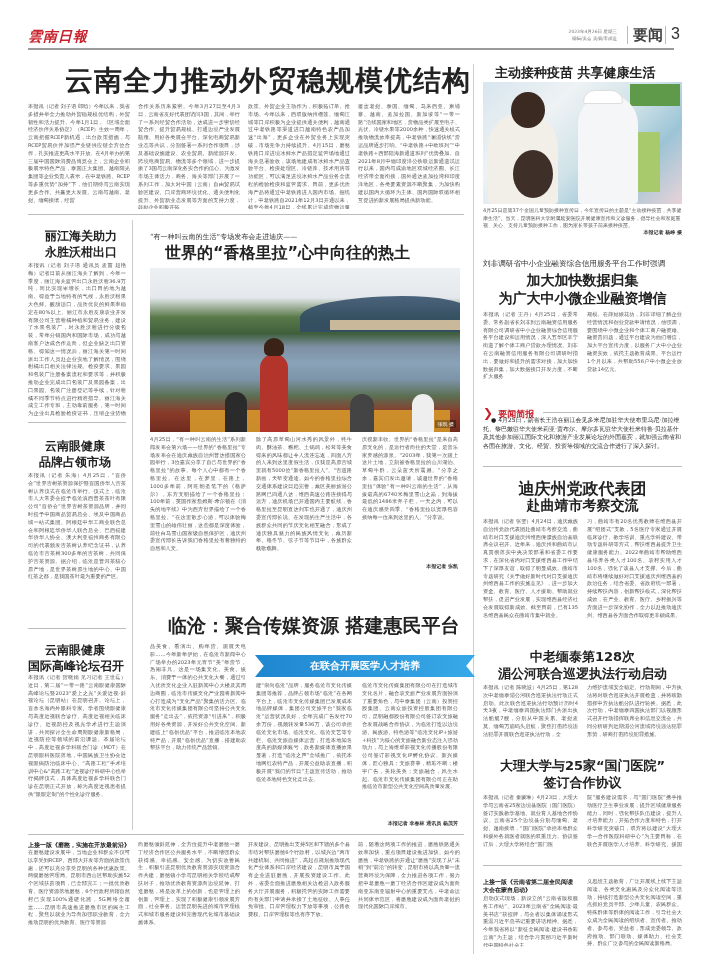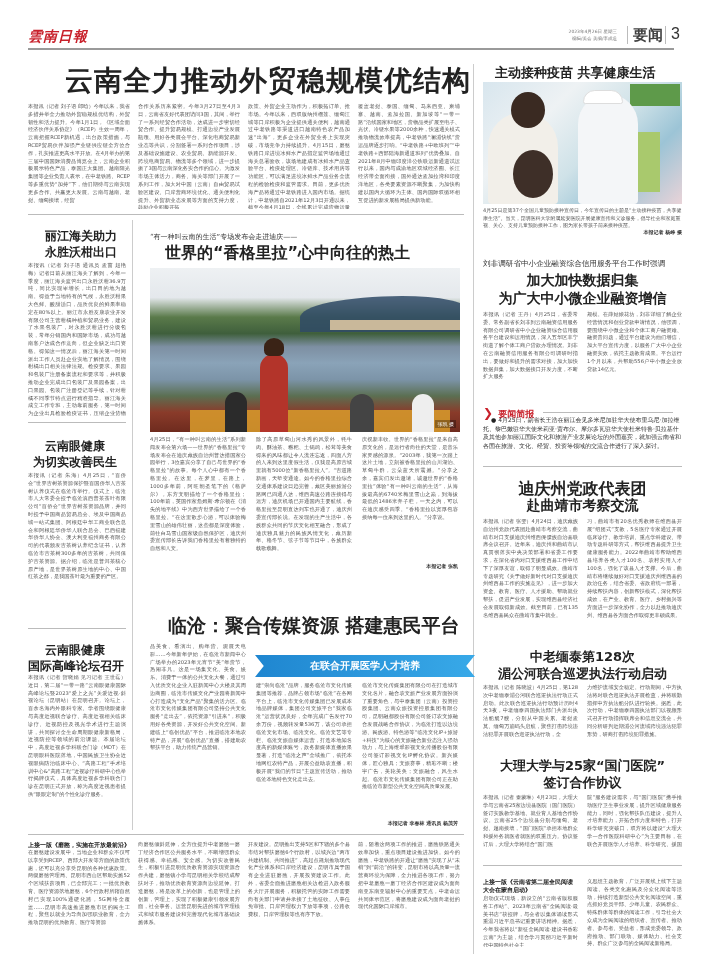--- a/index.html
+++ b/index.html
@@ -69,21 +69,21 @@
 <div class="abs body-text" style="left:248px; top:103px; width:102px; height:106px;">政策、外贸企业主动作为，积极拓订单、抢市场。今年以来，西双版纳州榴莲、缅甸江城等口岸积极为企业提供通关便利，越南通过中老铁路等渠道进口越南特色农产品加速“出海”，更多企业在外贸业务上实现突破，市场竞争力持续提升。4月15日，磨憨铁路口岸进境冰鲜水产品指定监管场地通过海关总署验收，该场地建成有冰鲜水产品查验平台、检疫处理区、冷链库、技术用房等功能区，可以满足进境冰鲜水产品业务全流程的检验检疫和监管需求。目前，更多优质海产品将通过中老铁路进入国内市场。据统计，中老铁路自2021年12月3日开通以来，截至今年4月18日，全线累计完成货物运量1884万吨，货物运输已</div>
 <div class="abs body-text" style="left:358px; top:103px; width:102px; height:106px;">覆盖老挝、泰国、缅甸、马来西亚、柬埔寨、越南、孟加拉国、新加坡等“一带一路”沿线国家和地区，货物品类扩展至电子、光伏、冷链水果等2000余种，快速通关模式推动物流效率提高，中老铁路“澜湄快线”货运品牌逐步打响。“中老铁路+中欧班列”“中老铁路+西部陆海新通道班列”优势叠加。自2021年8月中缅印度洋公铁联运新通道试运行以来，国内与成渝地区双城经济圈、长江经济带全面衔接，国外通达孟加拉湾和印度洋地区，各类要素资源不断聚集，为加快构建以国内大循环为主体、国内国际双循环相互促进的新发展格局提供新动能。</div>
 <div class="abs hrule" style="left:28px; top:214px; width:436px;"></div>
 
 <div class="abs headline" style="left:45px; top:228px; font-size:12px; text-align:center; width:60px;">丽江海关助力</div>
 <div class="abs headline" style="left:45px; top:244px; font-size:12px; text-align:center; width:60px;">永胜沃柑出口</div>
 <div class="abs body-text" style="left:28px; top:262px; width:98px; height:156px;">本报讯（记者 刘子语 通讯员 孟茵 赵艳梅）记者日前从丽江海关了解到，今年一季度，丽江海关监管出口永胜沃柑36.9万吨，同比实现零增长，出口目的地为越南。得益于当地特有的气候，永胜沃柑果大色鲜、酸甜适口，品质优良的鲜果率稳定在80%以上。丽江市永胜友康农业开发有限公司主营柑橘种植和贸易业务，建设了水果包装厂，对永胜沃柑进行分级包装，常年分销国内和国际市场，成功与越南客户达成合作意向，但企业缺乏出口资格。得知这一情况后，丽江海关第一时间派出工作人员赴企业实地了解情况，围绕柑橘出口相关法律法规、检疫要求、果园和包装厂注册备案流程和要求等，并积极推动企业完成出口包装厂及果园备案，出口果园、包装厂注册登记等手续，针对柑橘不同季节特点进行精准指导。丽江海关成立工作专班，主动靠前服务，第一时间为企业出具检验检疫证书，压缩企业货物通关时间。</div>
 <div class="abs hrule" style="left:28px; top:422px; width:98px;"></div>
 
 <div class="abs headline" style="left:30px; top:438px; font-size:12px; text-align:center; width:90px;">云南眼健康</div>
-<div class="abs headline" style="left:30px; top:454px; font-size:12px; text-align:center; width:90px;">为切实改善民生</div>
+<div class="abs headline" style="left:30px; top:454px; font-size:12px; text-align:center; width:90px;">品牌占领市场</div>
 <div class="abs body-text" style="left:28px; top:472px; width:98px; height:146px;">本报讯（记者 朱海）4月25日，“百侨会”世界古树茶资源保护暨百国侨华人古茶树认养仪式在临沧市举行。仪式上，临沧市人大常委会授予临沧滇西普茶茶叶有限公司“百侨会”世界古树茶资源品牌，并同时授予中国商品贸易总会、埃及中国商品城一站式集团、阿根廷中华工商业联合总会和阿根廷华侨华人联合总会、巴西福建华侨华人协会、澳大利亚福州商务有限公司的代表颁发古茶树认养纪念证书，认养临沧市古茶树300多年的古茶树，共同保护古茶资源。据介绍，临沧是普洱茶核心原产地，是世界茶树原生地的中心、中国红茶之都，是我国茶叶最为重要的产区。</div>
 <div class="abs hrule" style="left:28px; top:628px; width:98px;"></div>
 
 <div class="abs headline" style="left:30px; top:642px; font-size:12px; text-align:center; width:90px;">云南眼健康</div>
 <div class="abs headline" style="left:28px; top:658px; font-size:12px; text-align:center; width:96px;">国际高峰论坛召开</div>
 <div class="abs body-text" style="left:28px; top:674px; width:98px; height:156px;">本报讯（记者 贺晓娟 见习记者 王世磊）近日，第二届“一带一路”云南眼健康国际高峰论坛暨2023“爱上之光”关爱近视·斜视论坛（昆明站）在昆明召开。论坛上，百余名海内外眼科专家、学者围绕眼健康与高度近视联合诊疗、高度近视相关临床诊疗、近视防控及视光学术进行主题演讲，共同探讨全生命周期眼健康新格局，近视防控等领域的前沿课题。本届论坛中，高度近视多学科联合门诊（MDT）在昆明眼科医院落地，中国民族卫生协会近视眼病防治临床中心、“高路工程”手术培训中心&amp;“高路工程”近视诊疗科研中心也举行揭牌仪式，具体高度近视多学科联合门诊在昆明正式开放，称为高度近视患者提供“眼眼定制”的个性化诊疗服务。</div>
 
 <div class="abs vrule" style="left:132px; top:220px; height:610px;"></div>
 
 <div class="abs sub-headline" style="left:150px; top:232px; font-size:7px;">“有一种叫云南的生活”专场发布会走进迪庆——</div>

